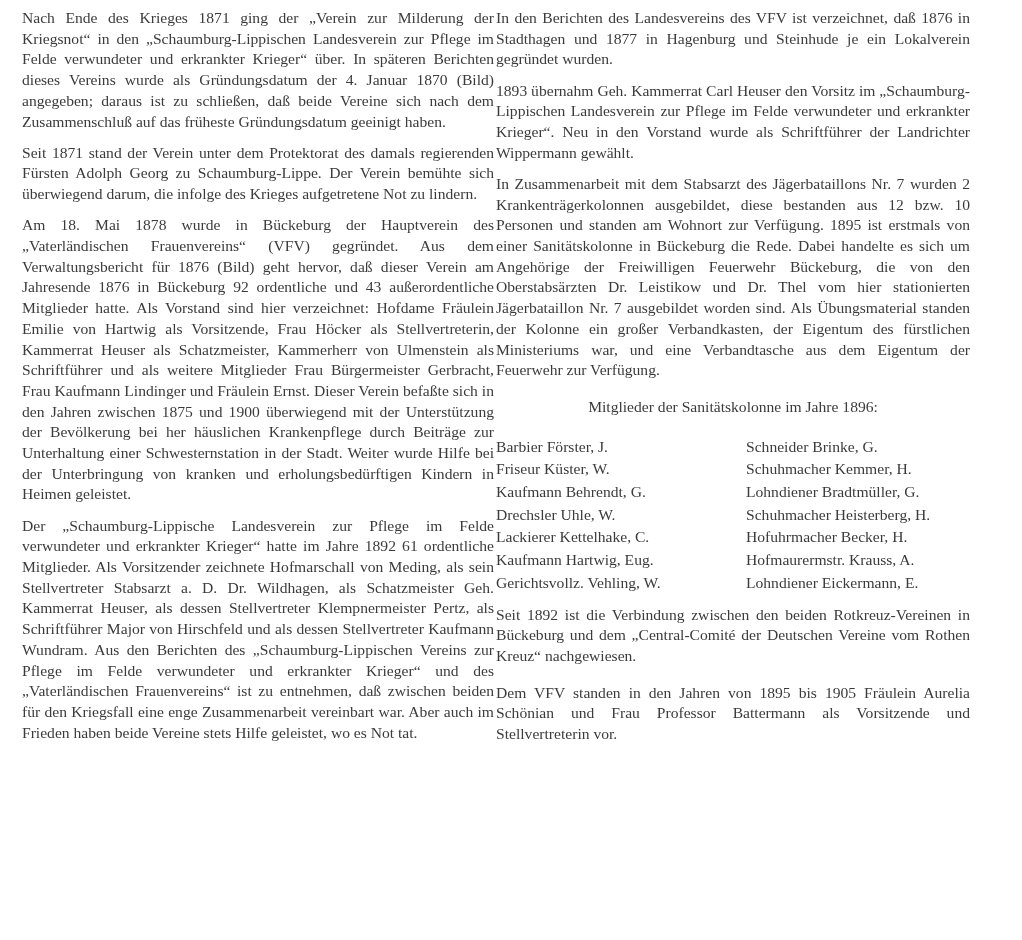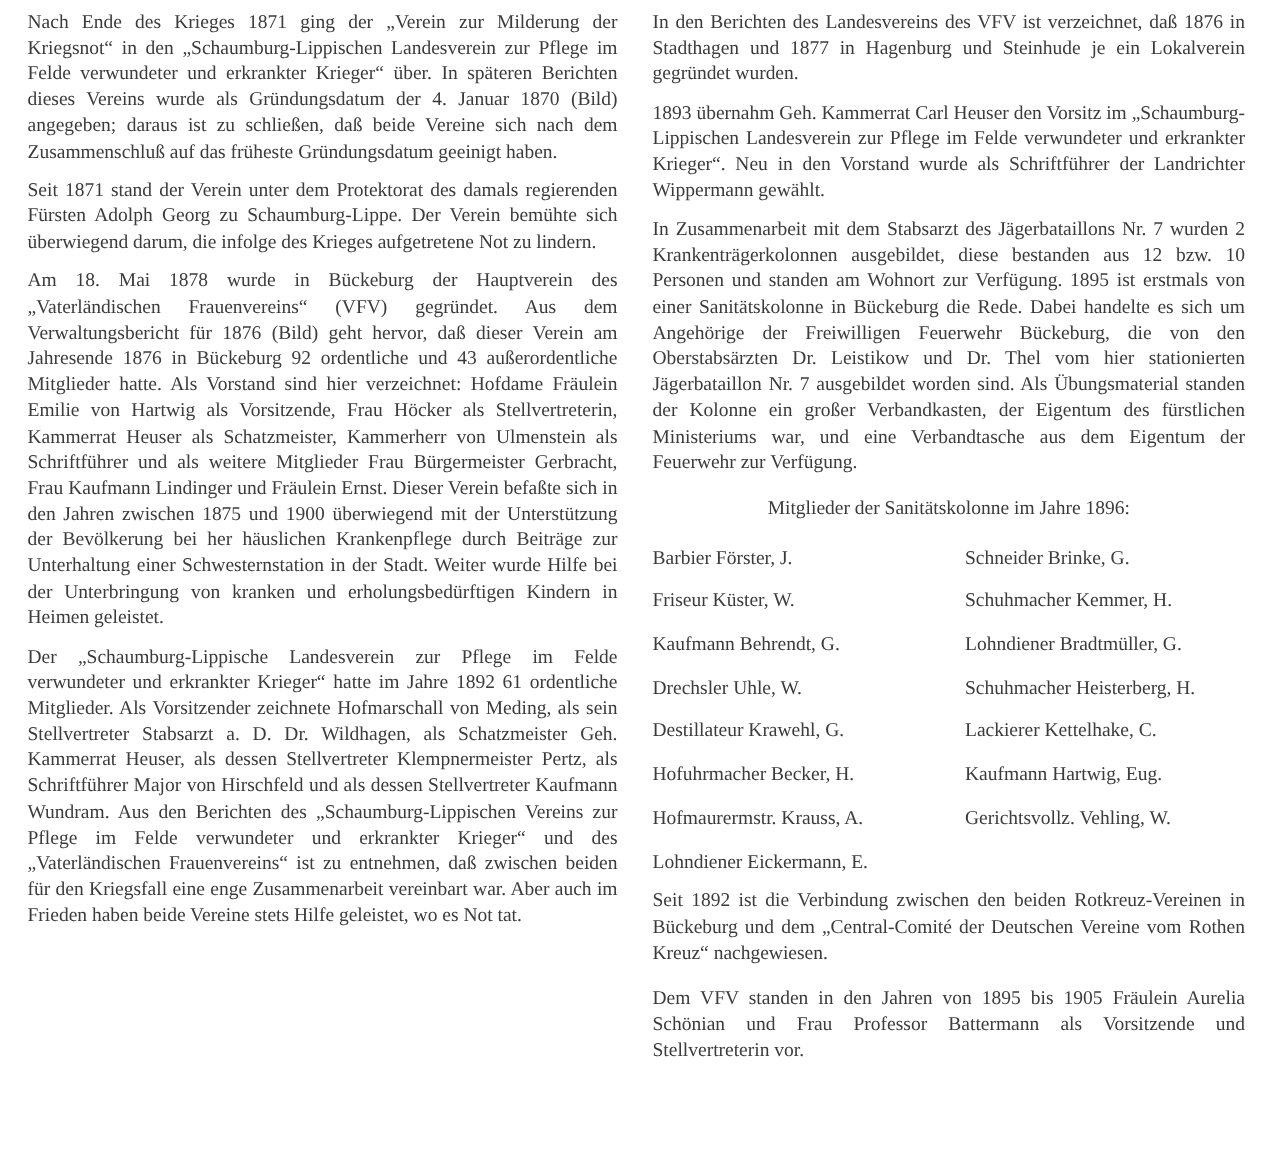--- a/index.html
+++ b/index.html
@@ -4,24 +4,24 @@
 <style>
   html, body { margin: 0; padding: 0; background: #ffffff; }
   body { width: 1022px; height: 940px; position: relative; overflow: hidden; }
   .page {
     position: absolute; left: 0; top: 0; width: 1022px; height: 940px;
     font-family: "Liberation Serif", "DejaVu Serif", serif;
     color: #3b3b3b; font-size: 15.6px; line-height: 20.7px; text-decoration: underline;
   }
   .col { position: absolute; top: 8px; }
   .col-left { left: 22px; width: 472px; }
-  .col-right { left: 522px; width: 474px; }
+  .col-right { left: 496px; width: 474px; }
   p { margin: 0 0 10.5px 0; text-align: justify; hyphens: manual; }
   p.tight { margin-bottom: 0; }
-  .list { display: grid; grid-template-columns: 250px 224px; row-gap: 12px; margin: 18px 0 10px 0; line-height: 22.7px; }
+  .list { display: grid; grid-template-columns: 250px 224px; row-gap: 0; margin: 18px 0 10px 0; line-height: 22.7px; }
   .list div { white-space: nowrap; }
   .gap-big { margin-bottom: 16px; }
 </style>
 </head>
 <body>
 
 <div class="page">
 
   <div class="col col-left">
     <p>Nach Ende des Krieges 1871 ging der „Verein zur Milderung der Kriegsnot“ in den „Schaumburg-Lippischen Landesverein zur Pflege im Felde verwundeter und erkrankter Krieger“ über. In späteren Berichten dieses Vereins wurde als Gründungsdatum der 4. Januar 1870 (Bild) angegeben; daraus ist zu schließen, daß beide Vereine sich nach dem Zusammenschluß auf das früheste Gründungsdatum geeinigt haben.</p>
@@ -38,21 +38,20 @@
 
     <div class="list">
       <div>Barbier Förster, J.</div>
       <div>Schneider Brinke, G.</div>
       <div>Friseur Küster, W.</div>
       <div>Schuhmacher Kemmer, H.</div>
       <div>Kaufmann Behrendt, G.</div>
       <div>Lohndiener Bradtmüller, G.</div>
       <div>Drechsler Uhle, W.</div>
       <div>Schuhmacher Heisterberg, H.</div>
-      <div>Destillateur Krawehl, G.</div>
       <div>Lackierer Kettelhake, C.</div>
       <div>Hofuhrmacher Becker, H.</div>
       <div>Kaufmann Hartwig, Eug.</div>
       <div>Hofmaurermstr. Krauss, A.</div>
       <div>Gerichtsvollz. Vehling, W.</div>
       <div>Lohndiener Eickermann, E.</div>
     </div>
 
     <p class="gap-big">Seit 1892 ist die Verbindung zwischen den beiden Rotkreuz-Vereinen in Bückeburg und dem „Central-Comité der Deutschen Vereine vom Rothen Kreuz“ nachgewiesen.</p>
     <p>Dem VFV standen in den Jahren von 1895 bis 1905 Fräulein Aurelia Schönian und Frau Professor Battermann als Vorsitzende und Stellvertreterin vor.</p>

